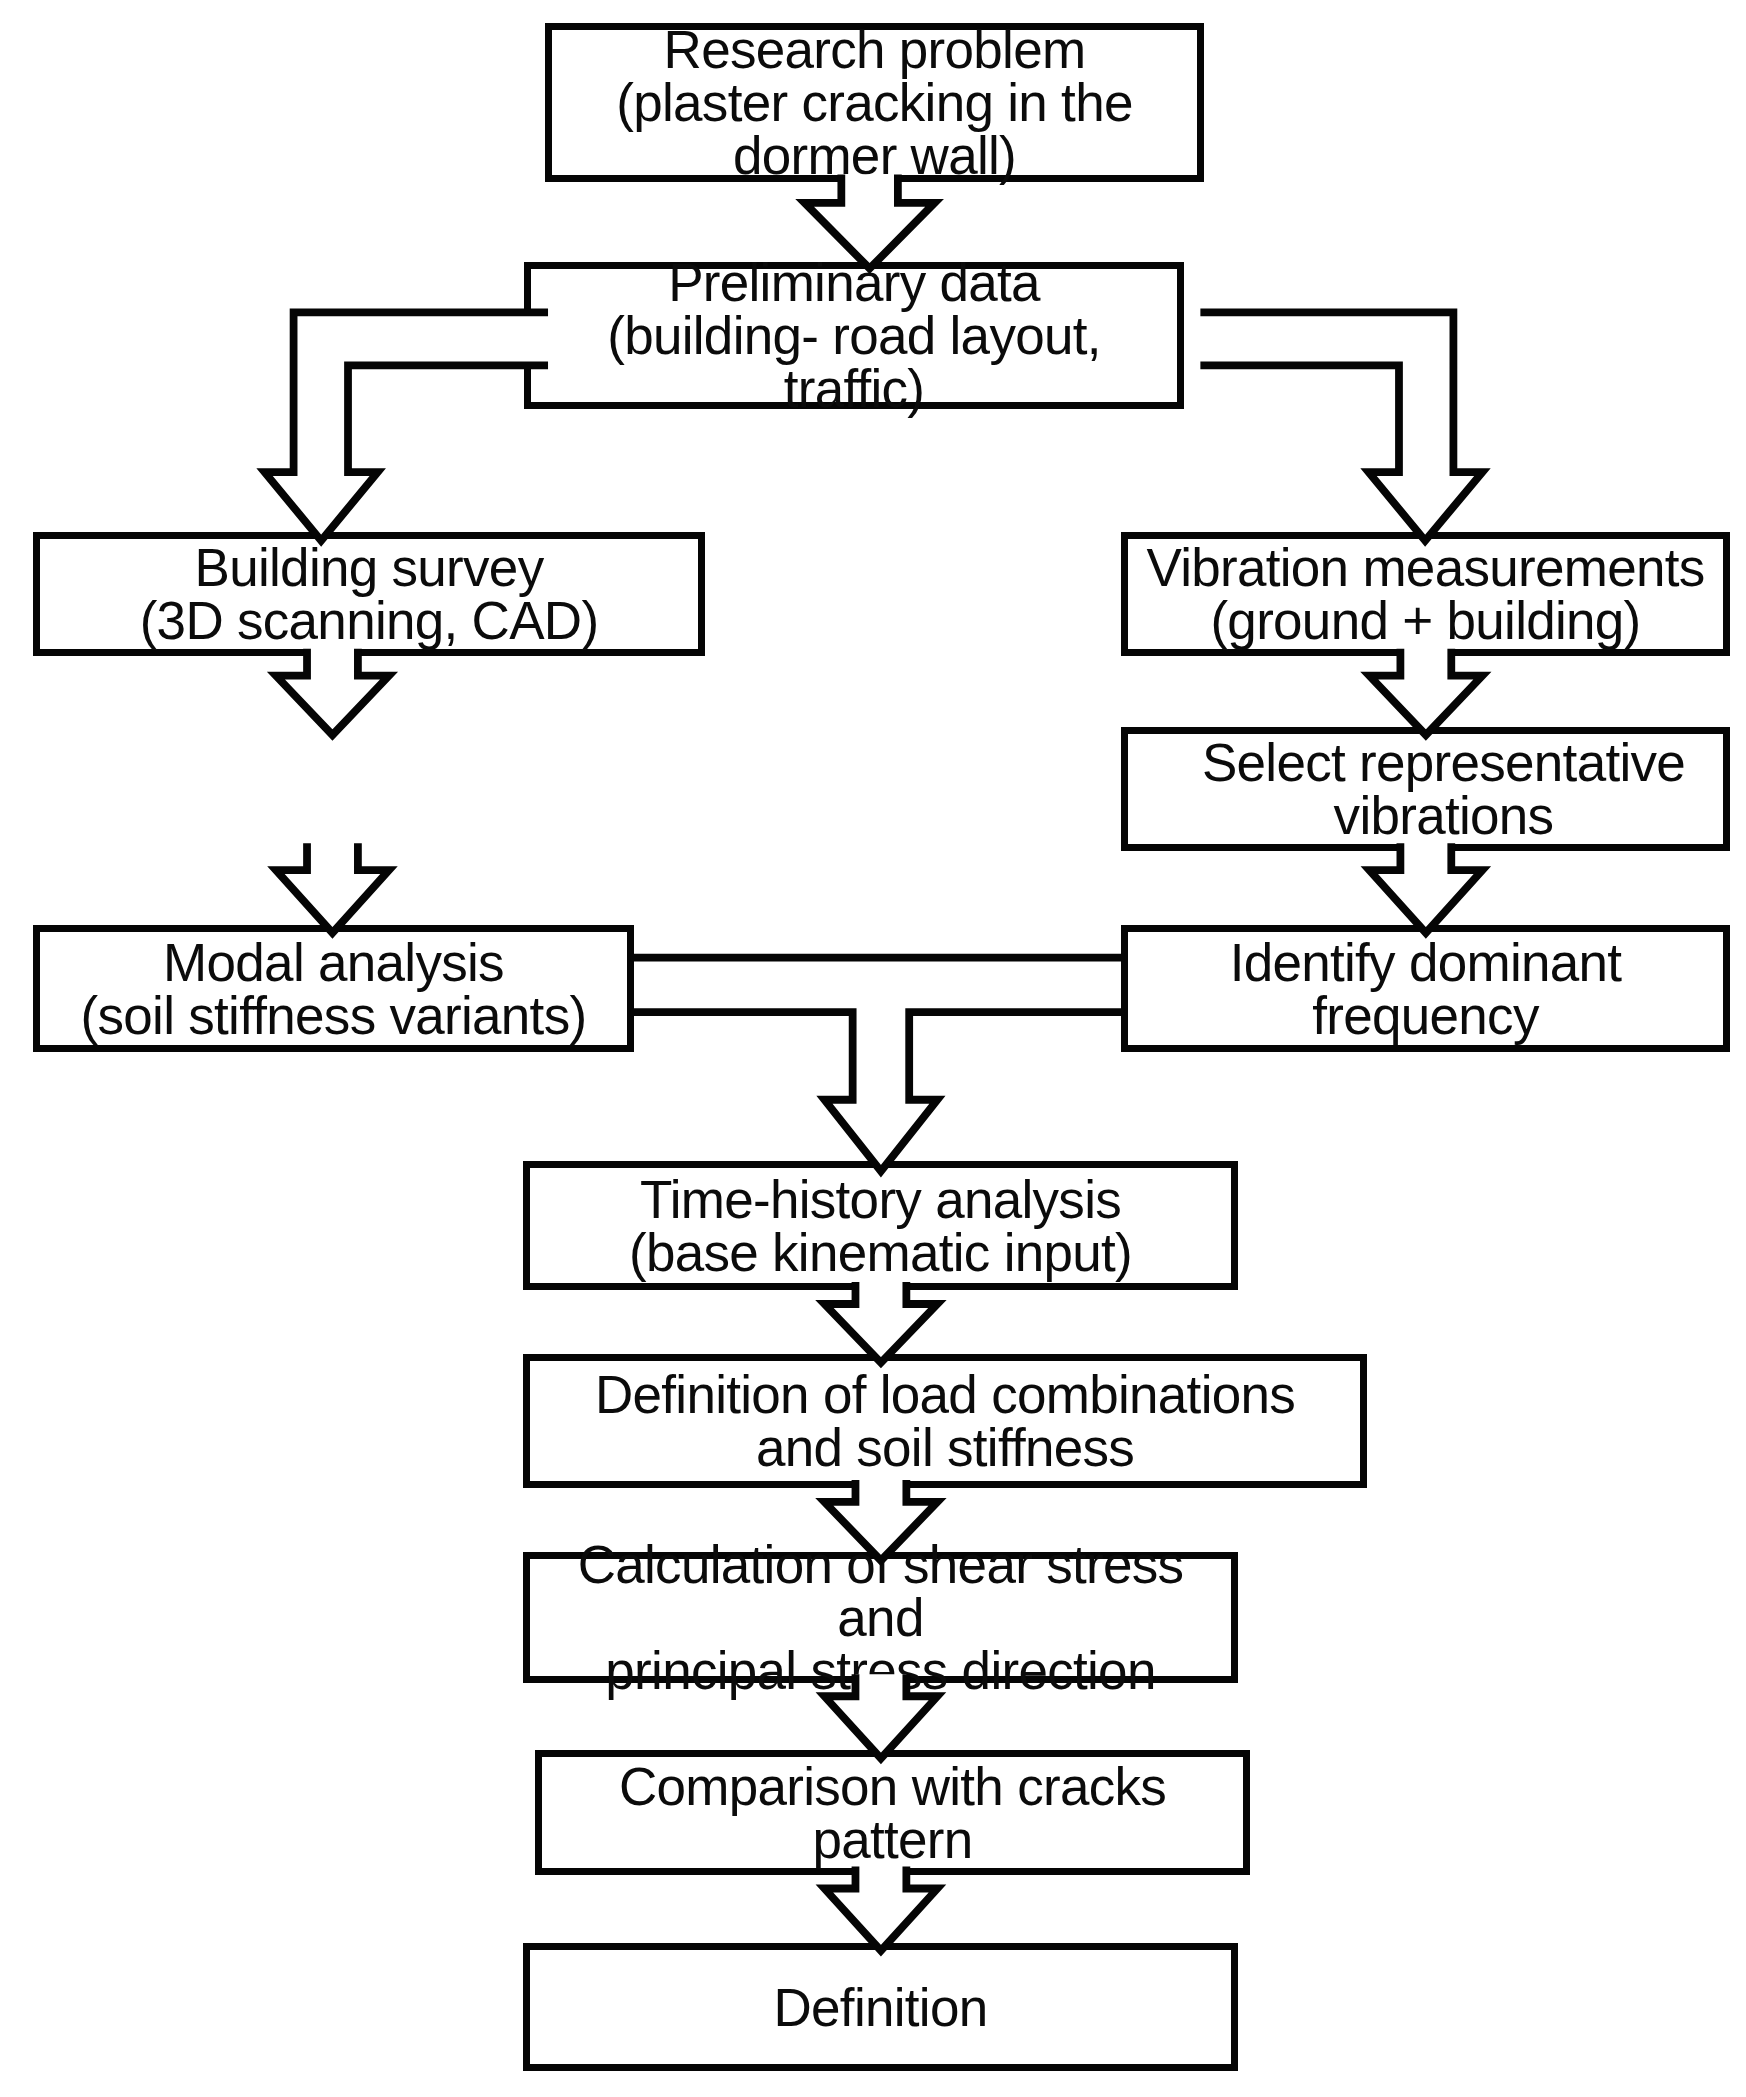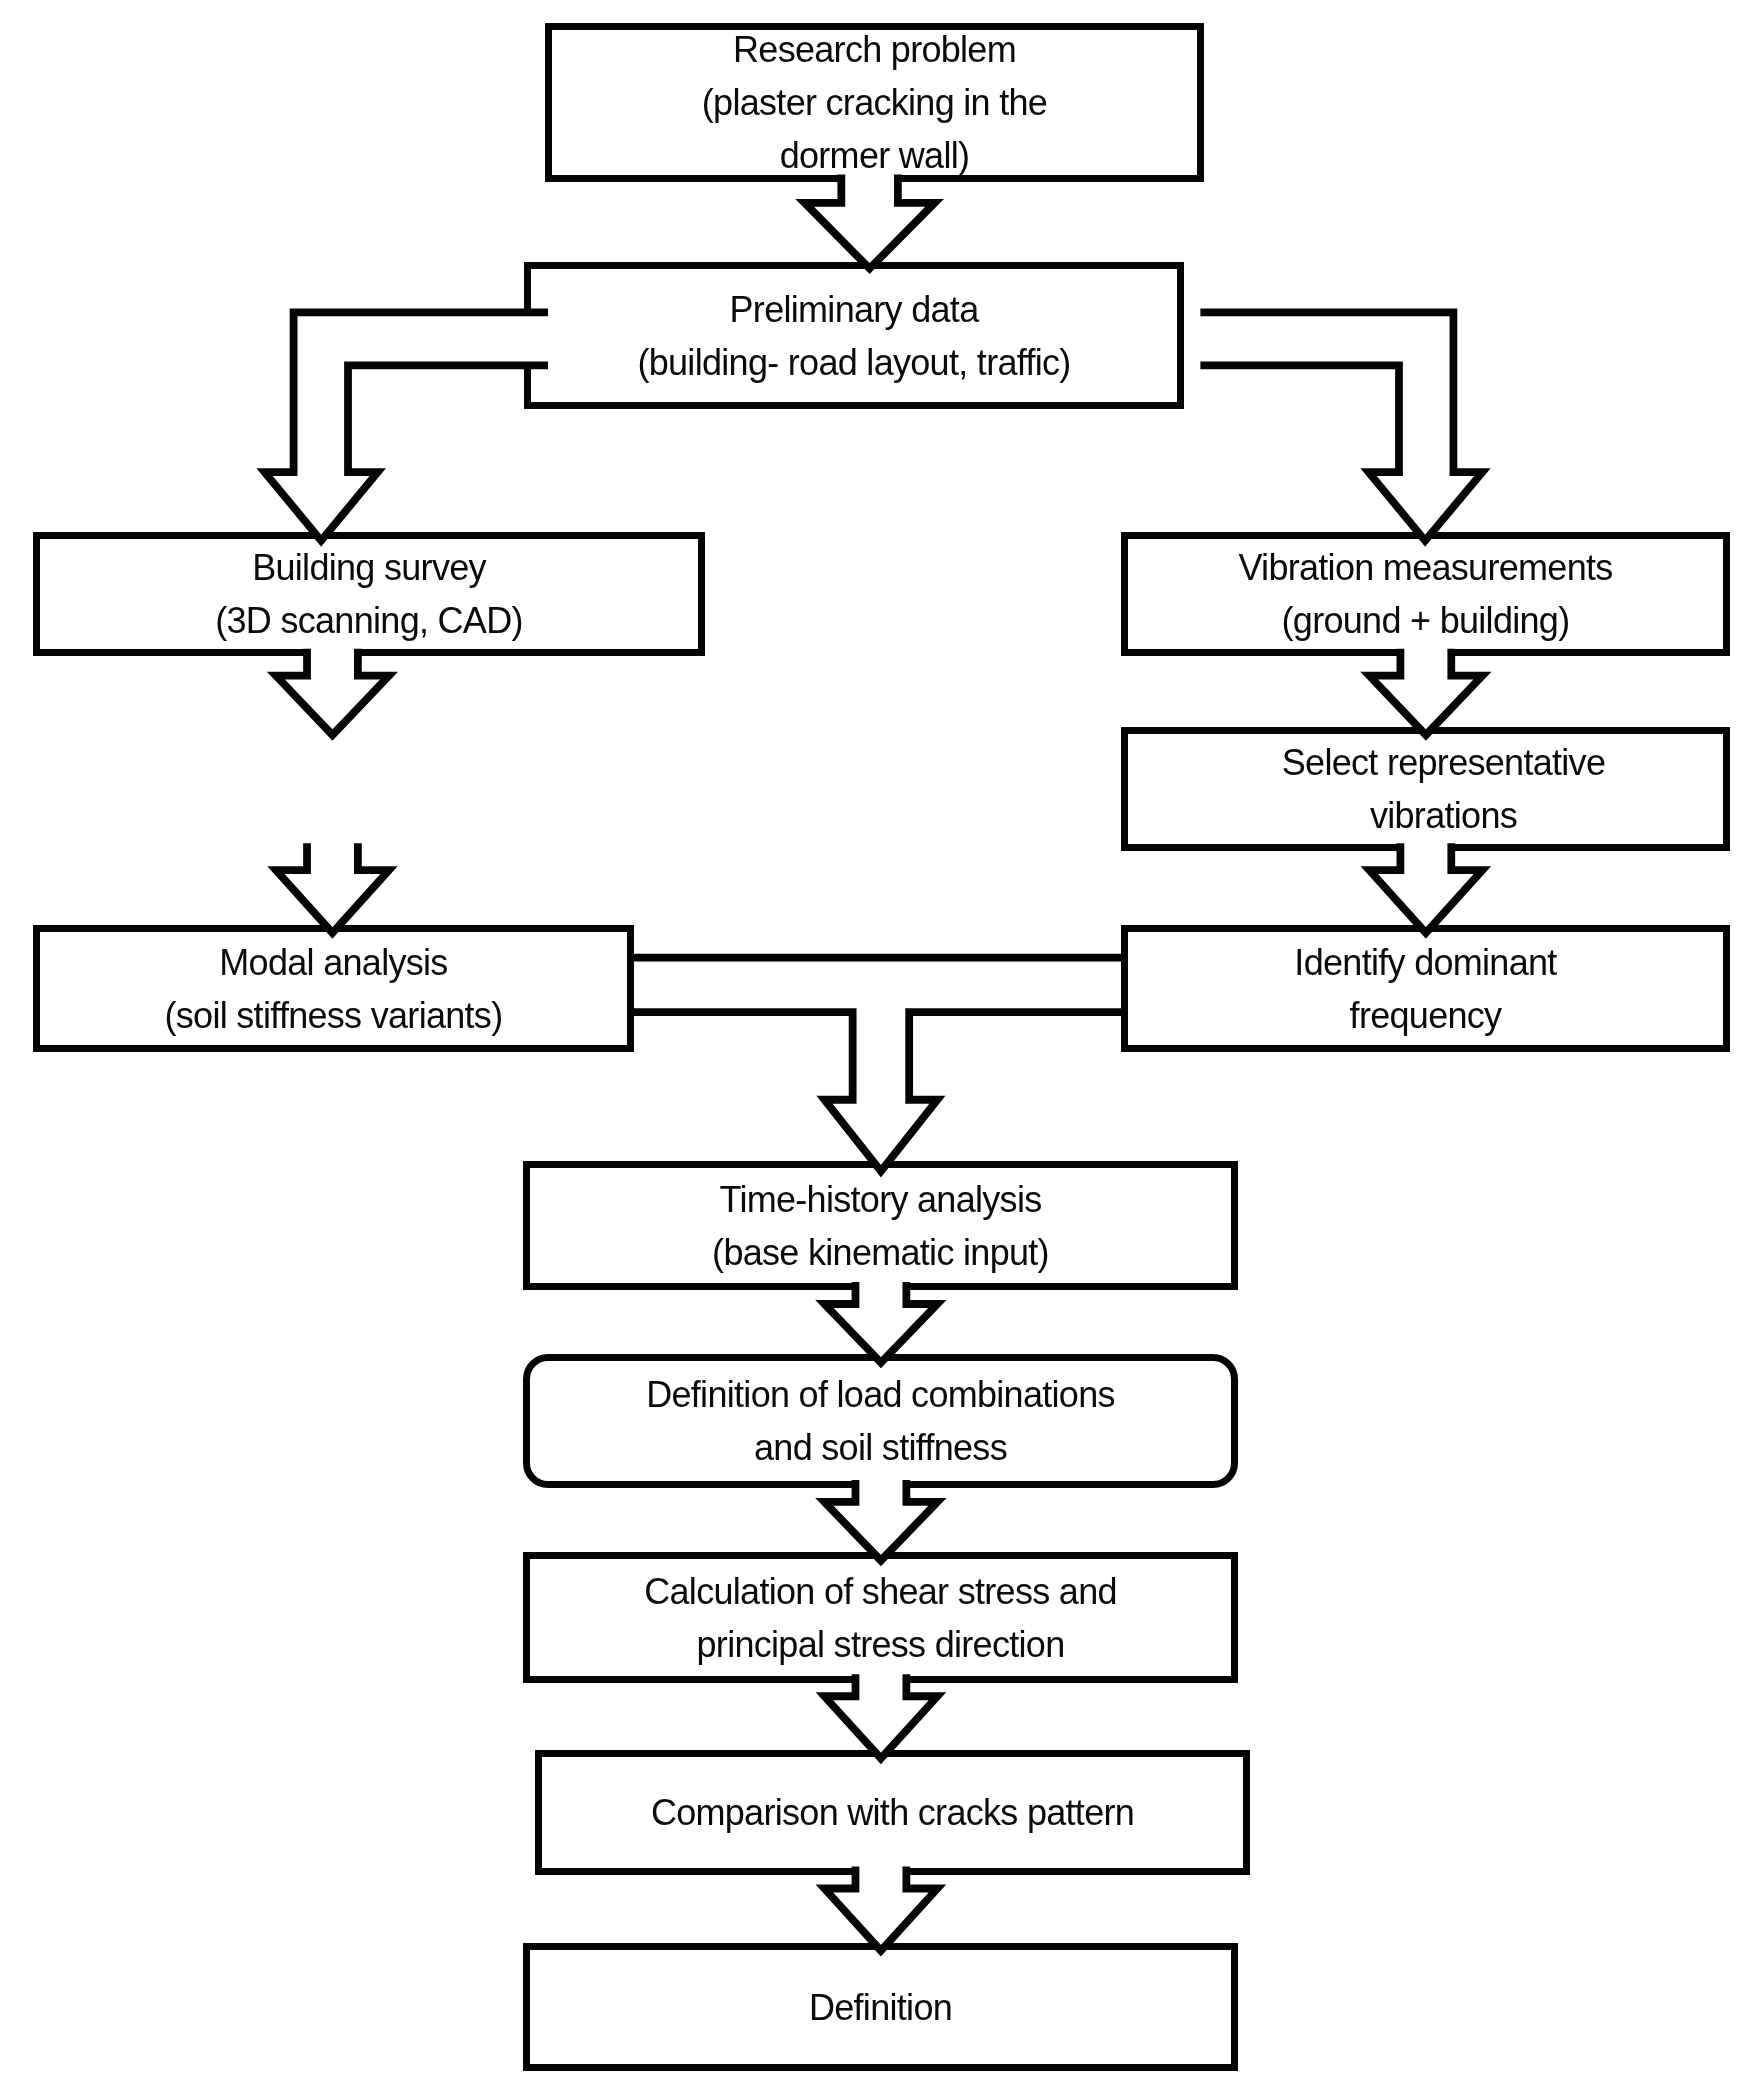--- a/index.html
+++ b/index.html
@@ -30,36 +30,36 @@
     border: 7px solid #050505;
     background: #ffffff;
     display: flex;
     align-items: center;
     justify-content: center;
     text-align: center;
     z-index: 2;
   }
   .node-text {
     white-space: pre-line;
-    font-size: 36px;
+    font-size: 53px;
     line-height: 53px;
     letter-spacing: -0.7px;
     color: #0b0b0b;
   }
   
   #n-research      { left: 545px;  top: 23px;   width: 659px;  height: 159px; }
   #n-preliminary   { left: 524px;  top: 262px;  width: 660px;  height: 147px; }
   #n-building      { left: 33px;   top: 532px;  width: 672px;  height: 124px; }
   #n-vibration     { left: 1121px; top: 532px;  width: 609px;  height: 124px; }
   #n-finite        { left: 33px;   top: 727px; width: 601px;  height: 124px; }
   #n-select        { left: 1121px; top: 727px; width: 609px;  height: 124px; padding-left: 36px; }
   #n-modal         { left: 33px;   top: 925px; width: 601px;  height: 127px; }
   #n-identify      { left: 1121px; top: 925px; width: 609px;  height: 127px; }
   #n-timehistory   { left: 523px;  top: 1161px; width: 715px; height: 129px; }
-  #n-definition    { left: 523px;  top: 1354px; width: 715px; height: 134px; border-radius: 25px; }
+  #n-definition    { left: 523px;  top: 1354px; width: 844px; height: 134px; }
   #n-calculation   { left: 523px;  top: 1552px; width: 715px; height: 131px; }
   #n-comparison    { left: 523px;  top: 1750px; width: 715px; height: 125px; margin-left: 12px; }
   #n-conclusions   { left: 523px;  top: 1943px; width: 715px; height: 128px; }
 
   .flow-shape {
     fill: #ffffff;
     stroke: #050505;
     stroke-width: 11;
     stroke-linejoin: miter;
   }

